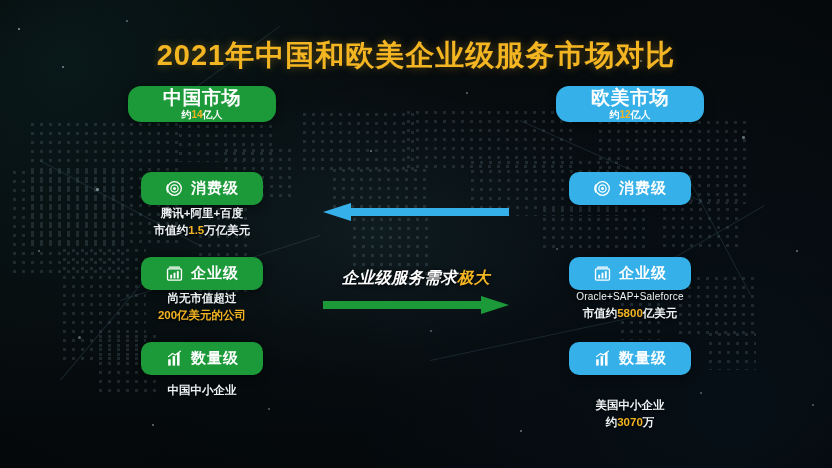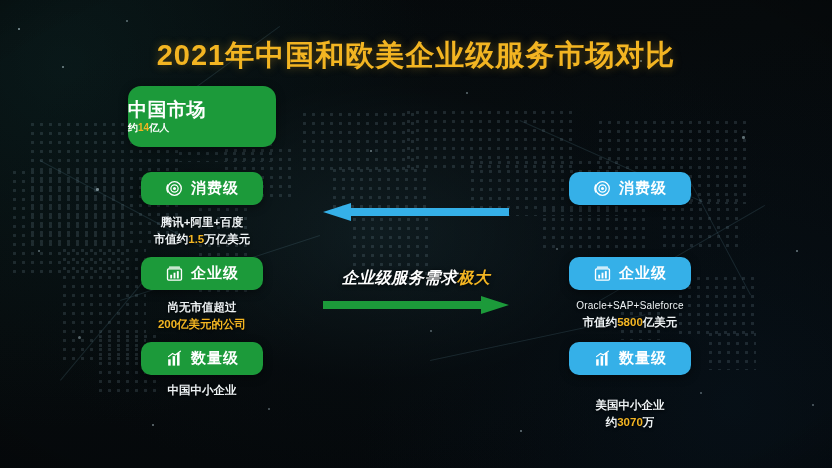--- a/index.html
+++ b/index.html
@@ -51,37 +51,37 @@
   .col{position:absolute;top:86px;width:260px;}
   #col-left{left:72px;}
   #col-right{left:500px;}
 
   .pill{
     border-radius:12px;
     color:#fff;text-align:center;
     box-shadow:0 2px 10px rgba(0,0,0,.45);
   }
   .header-pill{
-    width:148px;height:61px;margin:0 auto;
-    display:flex;flex-direction:column;align-items:flex-start;justify-content:center;
+    width:148px;height:36px;margin:0 auto;
+    display:flex;flex-direction:column;align-items:center;justify-content:center;
     border-radius:13px;
   }
   .header-pill .h-main{font-size:19px;font-weight:bold;line-height:1.05;letter-spacing:.5px;}
   .header-pill .h-sub{font-size:10px;font-weight:bold;margin-top:3px;line-height:1;}
   .gold{color:#f3b522;}
 
   .item{position:absolute;left:0;width:260px;text-align:center;}
   .item-pill{
     width:122px;height:33px;margin:0 auto;
     display:flex;align-items:center;justify-content:center;gap:7px;
     border-radius:10px;
   }
   .item-pill .lbl{font-size:15px;font-weight:bold;letter-spacing:1px;color:#fff;}
   .ico{width:19px;height:19px;display:block;flex:0 0 auto;}
-  .desc{margin-top:9px;color:#eef3f5;font-size:11.5px;font-weight:bold;line-height:1.45;text-shadow:0 1px 3px rgba(0,0,0,.8);}
+  .desc{color:#eef3f5;font-size:11.5px;font-weight:bold;line-height:1.45;text-shadow:0 1px 3px rgba(0,0,0,.8);}
   .desc .ln{display:block;white-space:nowrap;}
   .desc-lat{font-family:"Liberation Sans",sans-serif;font-weight:normal;font-size:10px;letter-spacing:.2px;}
 
   
   .t-green{background:#1c9a3a;}
   .t-blue{background:#35b0e8;}
 
   
   .arrowblock{position:absolute;width:230px;left:301px;text-align:center;}
   .arrowblock .cap{
@@ -211,20 +211,26 @@
         <span class="lbl" data-name="china-item-quantity-label">数量级</span>
       </div>
       <div class="desc" style="margin-top:7px;" data-name="china-item-quantity-desc">
         <span class="ln">中国中小企业</span>
       </div>
     </div>
   </div>
 
   <div class="col" id="col-right" data-name="western-market-column">
 
+    <div class="pill header-pill t-blue" data-name="western-market-header-pill">
+      <span class="h-main" data-name="western-market-name">欧美市场</span>
+      <span class="h-sub" data-name="western-market-population">
+        <span>约</span><span class="gold">12</span><span>亿人</span>
+      </span>
+    </div>
 
     <div class="item" style="top:86px;" data-name="western-item-consumer">
       <div class="pill item-pill t-blue" data-name="western-item-consumer-pill">
         <svg class="ico" viewBox="0 0 24 24" data-name="target-circle-icon">
           <circle cx="12" cy="12" r="8.6" fill="none" stroke="#fff" stroke-width="1.7"></circle>
           <circle cx="12" cy="12" r="4.6" fill="none" stroke="#fff" stroke-width="1.6"></circle>
           <circle cx="12" cy="12" r="1.9" fill="#fff"></circle>
           <path d="M3.6 7.4 A9.5 9.5 0 0 0 3.6 16.6" fill="none" stroke="#fff" stroke-width="1.7" stroke-linecap="round"></path>
         </svg>
         <span class="lbl" data-name="western-item-consumer-label">消费级</span>

